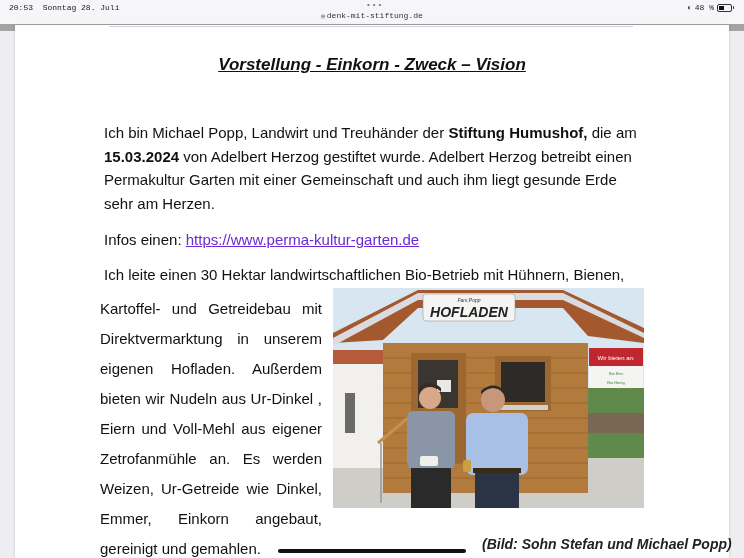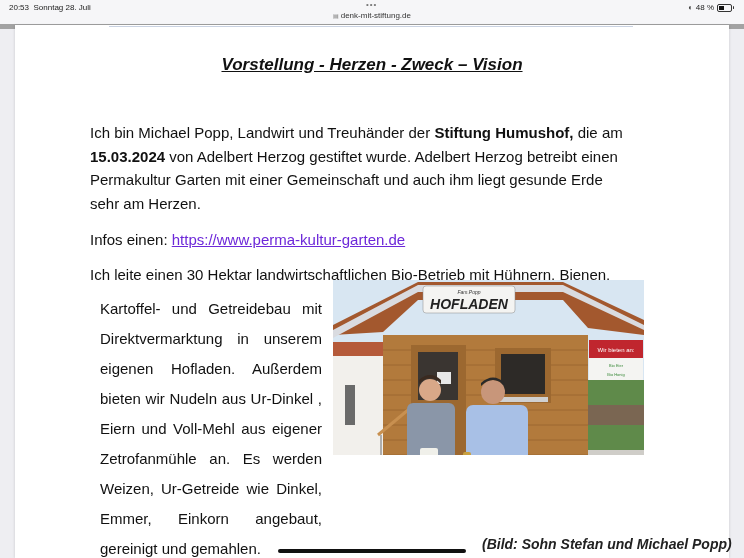--- a/index.html
+++ b/index.html
@@ -3,22 +3,22 @@
 <meta charset="utf-8">
 <style>
   html, body { margin:0; padding:0; }
   body {
     width:744px; height:558px; overflow:hidden; position:relative;
     background:#eeeef2;
     font-family:"DejaVu Sans", sans-serif;
   }
   .statusbar {
     position:absolute; left:0; top:0; width:744px; height:24px;
-    background:#f6f6f8; border-bottom:5px solid #a3a3a3;
-    font-family:Liberation Sans, sans-serif; color:#222;
+    background:#f6f6f8; border-bottom:7px solid #a3a3a3;
+    font-family:Liberation Mono, monospace; color:#222;
   }
   .sb-time { position:absolute; left:9px; top:3px; font-size:8px; }
   .sb-dots { position:absolute; left:366px; top:0px; font-size:8px; color:#777; letter-spacing:1px; }
   .sb-url { position:absolute; left:0; width:744px; top:11px; text-align:center; font-size:8px; color:#333; }
   .sb-url .lock { font-size:6px; color:#777; margin-right:2px; }
   .sb-right { position:absolute; right:12px; top:3px; font-size:8px; display:flex; align-items:center; gap:3px; }
   .battery { display:inline-block; width:13px; height:6px; border:1px solid #333; border-radius:2px; position:relative; }
   .battery::before { content:""; position:absolute; left:1px; top:1px; width:5px; height:4px; background:#111; }
   .battery::after { content:""; position:absolute; right:-3px; top:1.5px; width:1.5px; height:3px; background:#333; border-radius:1px; }
 
@@ -27,31 +27,31 @@
     background:#ffffff;
     box-shadow: -1px 0 2px rgba(0,0,0,0.08), 1px 0 2px rgba(0,0,0,0.08);
   }
   .topline { position:absolute; left:94px; top:1px; width:524px; height:1px; background:#c9d2e2; }
 
   .doc { font-family:"Liberation Sans", sans-serif; color:#111; }
   .title {
     position:absolute; left:0; width:744px; top:55px; text-align:center;
     font-size:17px; font-weight:bold; font-style:italic; text-decoration:underline;
   }
-  .para { position:absolute; left:90px; width:540px; font-size:15px; line-height:23.5px; }
+  .para { position:absolute; left:104px; width:540px; font-size:15px; line-height:23.5px; }
   .p1 { top:121px; }
   .p2 { top:228px; }
   .p3 { top:263px; white-space:nowrap; }
   .link { color:#6d28d9; text-decoration:underline; }
   .p4 {
     position:absolute; left:100px; top:294px; width:222px;
     font-size:15px; line-height:30px; text-align:justify;
   }
   .photo {
-    position:absolute; left:333px; top:280px; width:311px; height:175px;
+    position:absolute; left:333px; top:288px; width:311px; height:220px;
     overflow:hidden; background:#cfe0f0;
   }
   .caption {
     position:absolute; left:482px; top:536px; font-size:14px; font-style:italic; font-weight:bold; color:#222;
   }
   .home-indicator {
     position:absolute; left:278px; top:549px; width:188px; height:4px; border-radius:2px; background:#111;
   }
 </style>
 </head>
@@ -70,21 +70,21 @@
     <span>48 %</span>
     <span class="battery"></span>
   </div>
 </div>
 
 <div class="page">
   <div class="topline"></div>
 </div>
 
 <div class="doc">
-  <div class="title">Vorstellung - Herzen - Zweck – Vision</div>
+  <div class="title">Vorstellung - Einkorn - Zweck – Vision</div>
 
   <div class="para p1">
     <span>Ich bin Michael Popp, Landwirt und Treuhänder der </span><b>Stiftung Humushof,</b><span> die am </span><b>15.03.2024</b><span> von Adelbert Herzog gestiftet wurde. Adelbert Herzog betreibt einen Permakultur Garten mit einer Gemeinschaft und auch ihm liegt gesunde Erde sehr am Herzen.</span>
   </div>
 
   <div class="para p2">
     <span>Infos einen: </span><a class="link">https://www.perma-kultur-garten.de</a>
   </div>
 
   <div class="para p3">Ich leite einen 30 Hektar landwirtschaftlichen Bio-Betrieb mit Hühnern, Bienen,</div>

